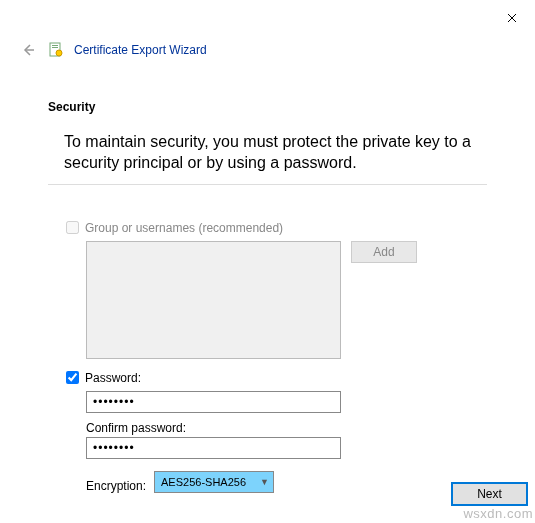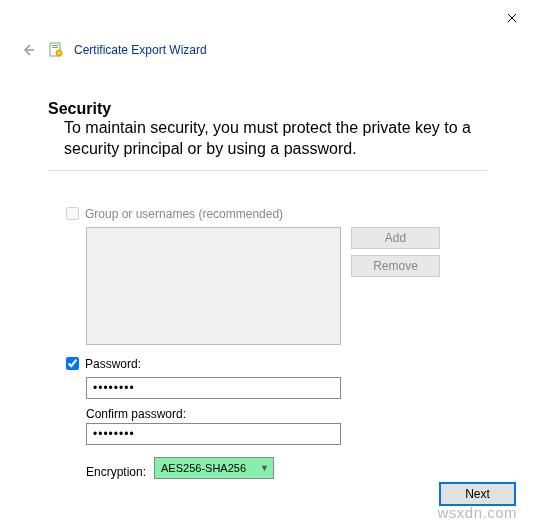--- a/index.html
+++ b/index.html
@@ -44,22 +44,22 @@
     }
     .title-text {
       color: #003399;
       font-size: 12px;
     }
     .content {
       padding: 30px 48px 0 48px;
     }
     .heading {
       font-weight: bold;
-      font-size: 16px;
-      margin-bottom: 0;
+      font-size: 12px;
+      margin-bottom: 18px;
     }
     .subheading {
       font-size: 16px;
       padding-left: 16px;
       line-height: 1.3;
       margin-bottom: 10px;
     }
     .hr { border: none; border-top: 1px solid #ddd; margin: 4px 0 8px 0; }
     .form-area {
       padding-left: 18px;
@@ -88,21 +88,21 @@
       height: 118px;
       border: 1px solid #bbb;
       background: #f0f0f0;
     }
     .btn-col {
       display: flex;
       flex-direction: column;
       gap: 6px;
     }
     .small-btn {
-      width: 89px;
+      width: 66px;
       height: 22px;
       border: 1px solid #ccc;
       background: #e8e8e8;
       font-size: 12px;
       color: #888;
       display: flex;
       align-items: center;
       justify-content: center;
     }
     .pw-section { margin-left: 0; margin-top: 12px; }
@@ -123,55 +123,55 @@
       margin-top: 12px;
       display: flex;
       align-items: flex-end;
       gap: 8px;
       font-size: 12px;
     }
     .combo {
       width: 120px;
       height: 22px;
       border: 1px solid #888;
-      background: #86efac;
+      background: #7dd3fc;
       display: flex;
       align-items: center;
       justify-content: space-between;
       padding: 0 4px 0 6px;
       font-size: 11px;
     }
     .combo .chev { font-size: 9px; color: #555; }
     .footer {
       position: absolute;
       bottom: 18px;
-      right: 20px;
+      right: 8px;
       display: flex;
       gap: 6px;
     }
     .footer-btn {
       width: 75px;
       height: 22px;
       border: 1px solid #888;
       background: #e1e1e1;
       font-size: 12px;
       display: flex;
       align-items: center;
       justify-content: center;
       cursor: pointer;
     }
     .footer-btn.primary {
       outline: 2px solid #0078d7;
       outline-offset: -1px;
     }
     .watermark {
       position: absolute;
-      right: 18px;
+      right: 2px;
       bottom: 2px;
-      font-size: 15px;
+      font-size: 13px;
       color: #bbb;
       letter-spacing: 0.5px;
     }
   </style>
 </head>
 <body>
 
 <div class="titlebar">
   <div class="close-btn">
     <svg viewBox="0 0 10 10">
@@ -205,21 +205,20 @@
 
   <div class="form-area">
     <label class="chk-row disabled">
       <input type="checkbox" disabled="" style="">
       <span>Group or usernames (recommended)</span>
     </label>
     <div class="userbox">
       <div class="listbox"></div>
       <div class="btn-col">
         <div class="small-btn">Add</div>
-        <div class="small-btn">Remove</div>
       </div>
     </div>
 
     <div class="pw-section">
       <label class="chk-row">
         <input type="checkbox" checked="" style="">
         <span>Password:</span>
       </label>
       <input class="pw-input" type="text" readonly="" value="••••••••" style="">
 

